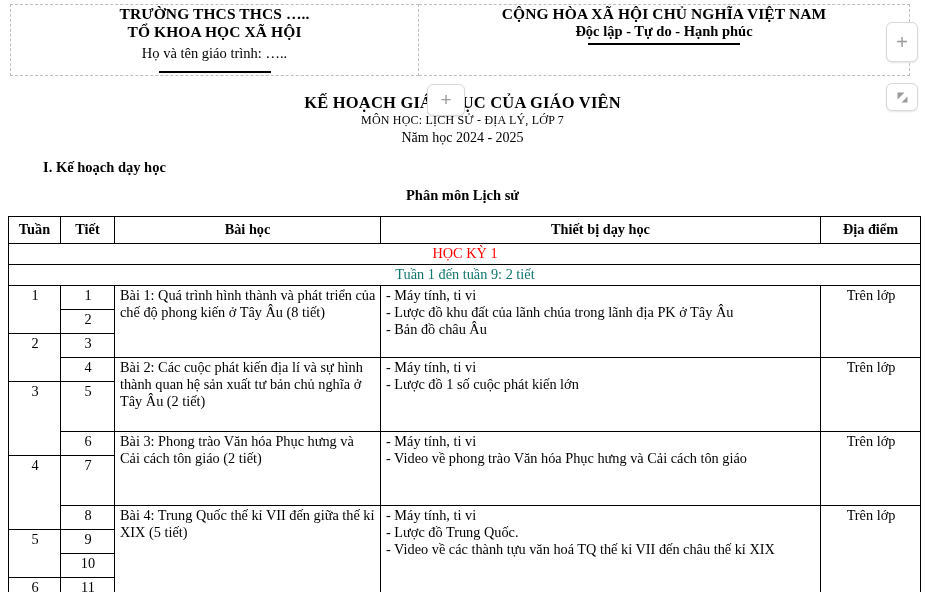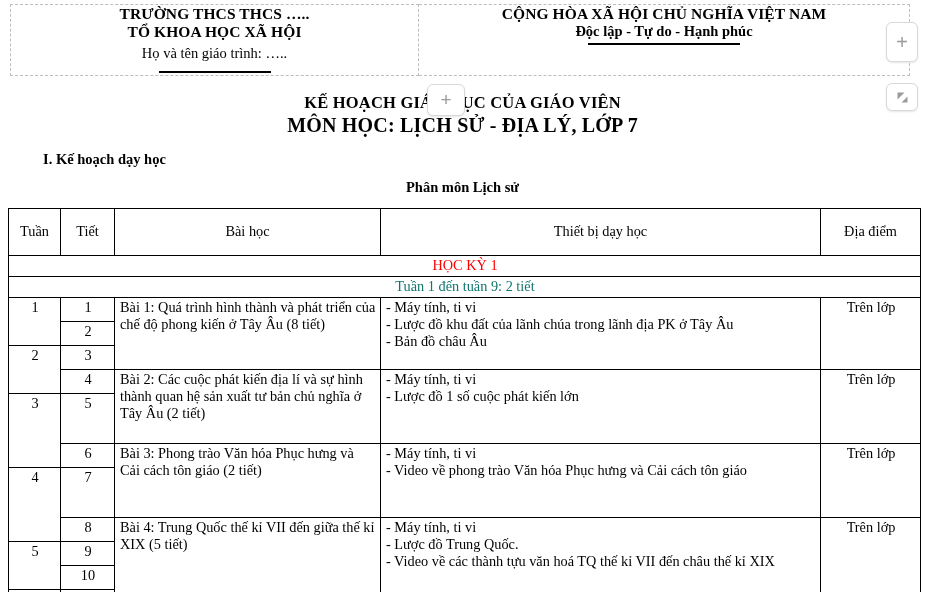--- a/index.html
+++ b/index.html
@@ -69,22 +69,22 @@
     text-align: center;
     margin-top: 17px;
   }
   .title-main {
     font-weight: bold;
     font-size: 16.5px;
     line-height: 1.22;
     letter-spacing: 0.2px;
   }
   .title-sub {
-    font-weight: bold;
-    font-size: 20px;
+    font-weight: normal;
+    font-size: 12px;
     line-height: 1.22;
     letter-spacing: 0.2px;
   }
   .title-year {
     font-size: 14px;
     margin-top: 2px;
   }
 
   .section-heading {
     font-weight: bold;
@@ -108,24 +108,24 @@
   }
   .plan-table td, .plan-table th {
     border: 1px solid #000000;
     padding: 1px 4px 1px 5px;
     vertical-align: top;
     line-height: 1.21;
     font-weight: normal;
   }
   .plan-table th {
     text-align: center;
-    font-weight: normal;
+    font-weight: bold;
     vertical-align: middle;
     height: 20px;
-    padding: 13px 3px;
+    padding: 3px 3px;
   }
 
   .col-tuan  { width: 52px;  }
   .col-tiet  { width: 54px;  }
   .col-bai   { width: 266px; }
   .col-tb    { width: 440px; }
   .col-dd    { width: 100px; }
 
   .c-center { text-align: center; }
   .banner {
@@ -206,20 +206,21 @@
       <div class="hdr-line hdr-bold-sm">Độc lập - Tự do - Hạnh phúc</div>
       <div class="underline-mid"></div>
     </td>
   </tr>
 </tbody>
   </table>
 
 <div class="title-block">
   <div class="title-main">KẾ HOẠCH GIÁO DỤC CỦA GIÁO VIÊN</div>
   <div class="title-sub">MÔN HỌC: LỊCH SỬ - ĐỊA LÝ, LỚP 7</div>
+  <div class="title-year">Năm học 2024 - 2025</div>
 </div>
 
 <div class="section-heading">I. Kế hoạch dạy học</div>
 <div class="subject-heading">Phân môn Lịch sử</div>
 
 <table class="plan-table">
   <colgroup>
     <col class="col-tuan">
       <col class="col-tiet">
       <col class="col-bai">

